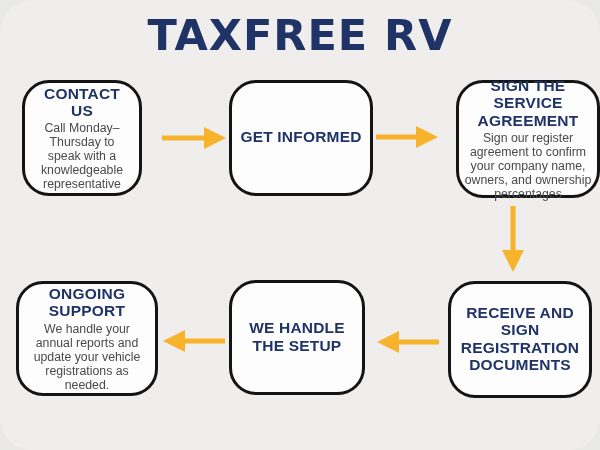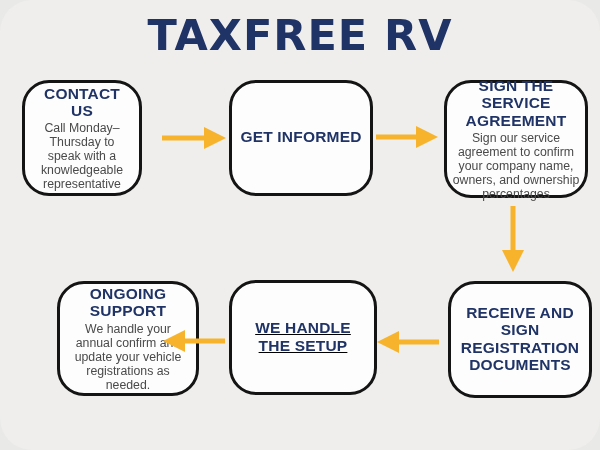--- a/index.html
+++ b/index.html
@@ -48,24 +48,24 @@
     margin:0 0 2px 0;
   }
   .box-body{
     color:#4a4a4a;
     font-size:12.3px;
     line-height:1.14;
     margin:0;
   }
   .b1{left:22px;top:80px;width:120px;height:116px;}
   .b2{left:229px;top:80px;width:144px;height:116px;}
-  .b3{left:444px;top:80px;width:144px;height:118px;padding:4px 0;}
+  .b3{left:456px;top:80px;width:144px;height:118px;padding:4px 0;}
   .b4{left:448px;top:281px;width:144px;height:117px;padding:4px 5px;}
-  .b5{left:229px;top:280px;width:148px;height:115px;text-decoration:underline;}
-  .b6{left:16px;top:281px;width:142px;height:115px;margin-left:41px;}
+  .b5{left:229px;top:280px;width:136px;height:115px;}
+  .b6{left:16px;top:281px;width:142px;height:115px;}
   .arrow{position:absolute;}
   .a1{left:162px;top:125px;}
   .a2{left:376px;top:124px;}
   .a3{left:500px;top:206px;}
   .a4{left:377px;top:329px;}
   .a5{left:163px;top:328px;}
 </style>
 </head>
 <body>
 
@@ -79,39 +79,39 @@
   </div>
 
   <div class="box b2">
     <p class="box-title">GET INFORMED</p>
   </div>
 
   <div class="box b3">
     <p class="box-title">SIGN THE
 SERVICE
 AGREEMENT</p>
-    <p class="box-body">Sign our service agreement to confirm your company name, owners, and ownership percentages</p>
+    <p class="box-body">Sign our register agreement to confirm your company name, owners, and ownership percentages</p>
   </div>
 
   <div class="box b4">
     <p class="box-title">RECEIVE AND
 SIGN
 REGISTRATION
 DOCUMENTS</p>
   </div>
 
   <div class="box b5">
     <p class="box-title">WE HANDLE
 THE SETUP</p>
   </div>
 
   <div class="box b6">
     <p class="box-title">ONGOING
 SUPPORT</p>
-    <p class="box-body">We handle your annual confirm and update your vehicle registrations as needed.</p>
+    <p class="box-body">We handle your annual reports and update your vehicle registrations as needed.</p>
   </div>
 
   <svg class="arrow a1" width="64" height="26" viewBox="0 0 64 26">
     <path d="M0 13 H44" stroke="#f6b32b" stroke-width="5" fill="none"></path>
     <polygon points="42,2 64,13 42,24" fill="#f6b32b"></polygon>
   </svg>
 
   <svg class="arrow a2" width="62" height="26" viewBox="0 0 62 26">
     <path d="M0 13 H42" stroke="#f6b32b" stroke-width="5" fill="none"></path>
     <polygon points="40,2 62,13 40,24" fill="#f6b32b"></polygon>

